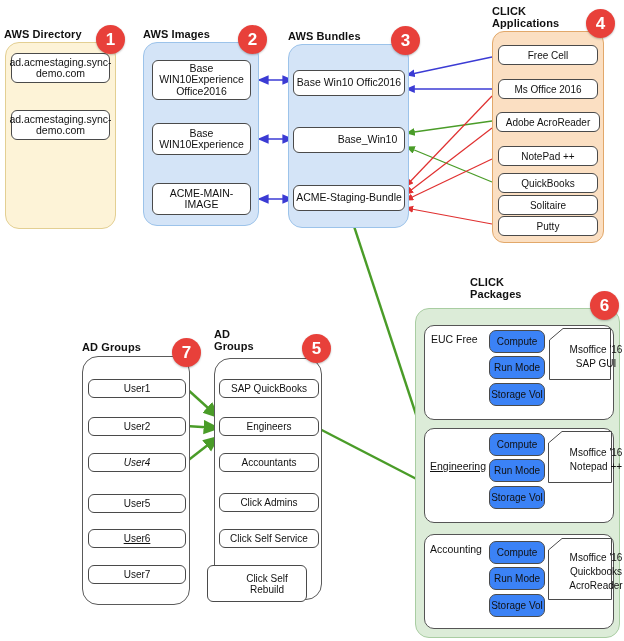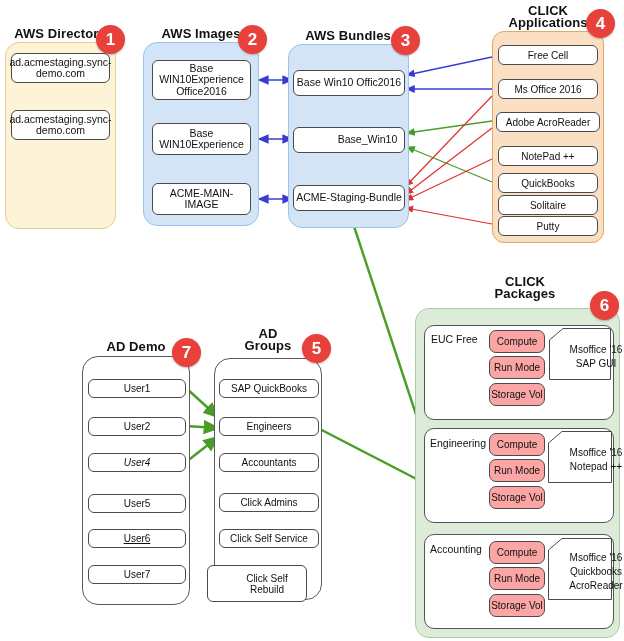--- a/index.html
+++ b/index.html
@@ -1,40 +1,40 @@
 <!DOCTYPE html>
 <html><head>
 <meta charset="utf-8">
 <style>
   html,body{margin:0;padding:0;background:#ffffff;}
   body{width:624px;height:641px;position:relative;overflow:hidden;
        font-family:"Liberation Sans","DejaVu Sans",sans-serif;color:#1a1a1a;}
   #stage{position:absolute;left:0;top:0;width:624px;height:641px;}
   svg#wires{position:absolute;left:0;top:0;width:624px;height:641px;pointer-events:none;}
 
-  .grouptitle{position:absolute;font-size:13px;font-weight:bold;text-align:center;
+  .grouptitle{position:absolute;font-size:11px;font-weight:bold;
               line-height:12px;color:#111;letter-spacing:.1px;}
 
   .panel{position:absolute;box-sizing:border-box;}
   .panel.blue{background:#d4e4f7;border:1px solid #9cc3ea;border-radius:14px;}
   .panel.yellow{background:#fdf3d7;border:1px solid #e3cf92;border-radius:14px;}
   .panel.orange{background:#fbdfc2;border:1px solid #e2a86a;border-radius:12px;}
   .panel.green{background:#dcecd8;border:1px solid #a9cda2;border-radius:14px;}
   .panel.plainbig{background:#ffffff;border:1px solid #5a5a5a;border-radius:16px;}
 
   .node{position:absolute;box-sizing:border-box;background:#ffffff;
         border:1.3px solid #4a4a4a;border-radius:6px;
         display:flex;align-items:center;justify-content:center;text-align:center;
         font-size:10.5px;line-height:11.5px;color:#111;padding:1px 2px;}
   .node.small{font-size:10px;line-height:11px;}
 
   .pkgcard{position:absolute;box-sizing:border-box;background:#ffffff;
            border:1px solid #555;border-radius:10px;}
   .pkglabel{position:absolute;font-size:10.5px;color:#111;}
-  .pkgattr{position:absolute;box-sizing:border-box;background:#fca5a5;border:1px solid #4a4a4a;
+  .pkgattr{position:absolute;box-sizing:border-box;background:#3b82f6;border:1px solid #4a4a4a;
            border-radius:7px;display:flex;align-items:center;justify-content:center;
            font-size:10px;color:#111;}
   .docwrap{position:absolute;}
   .docwrap svg{position:absolute;left:0;top:0;}
   .doctext{position:absolute;left:16px;top:0;width:100%;height:100%;
            display:flex;flex-direction:column;align-items:center;justify-content:center;
            font-size:10px;line-height:14px;color:#111;text-align:center;box-sizing:border-box;
            padding-top:6px;}
 
   .badge{position:absolute;width:29px;height:29px;border-radius:50%;
@@ -131,21 +131,21 @@
   <div class="panel orange" style="left:492px;top:31px;width:112px;height:212px;"></div>
   <div class="node small" style="left:498px;top:45px;width:100px;height:20px;">Free Cell</div>
   <div class="node small" style="left:498px;top:79px;width:100px;height:20px;">Ms Office 2016</div>
   <div class="node small" style="left:496px;top:112px;width:104px;height:20px;">Adobe AcroReader</div>
   <div class="node small" style="left:498px;top:146px;width:100px;height:20px;">NotePad ++</div>
   <div class="node small" style="left:498px;top:173px;width:100px;height:20px;">QuickBooks</div>
   <div class="node small" style="left:498px;top:195px;width:100px;height:20px;">Solitaire</div>
   <div class="node small" style="left:498px;top:216px;width:100px;height:20px;">Putty</div>
   <div class="badge" style="left:586px;top:9px;">4</div>
 
-  <div class="grouptitle" style="left:82px;top:341px;width:108px;">AD Demo</div>
+  <div class="grouptitle" style="left:82px;top:341px;width:108px;">AD Groups</div>
   <div class="panel plainbig" style="left:82px;top:356px;width:108px;height:249px;"></div>
   <div class="node small" style="left:88px;top:379px;width:98px;height:19px;">User1</div>
   <div class="node small" style="left:88px;top:417px;width:98px;height:19px;">User2</div>
   <div class="node small" style="left:88px;top:453px;width:98px;height:19px;font-style:italic;">User4</div>
   <div class="node small" style="left:88px;top:494px;width:98px;height:19px;">User5</div>
   <div class="node small" style="left:88px;top:529px;width:98px;height:19px;text-decoration:underline;">User6</div>
   <div class="node small" style="left:88px;top:565px;width:98px;height:19px;">User7</div>
   <div class="badge" style="left:172px;top:338px;">7</div>
 
   <div class="grouptitle" style="left:214px;top:328px;width:108px;">
@@ -177,21 +177,21 @@
     <svg width="62" height="52">
       <path d="M14,0.5 L61.5,0.5 L61.5,51.5 L0.5,51.5 L0.5,12 Z" fill="#fff" stroke="#4a4a4a" stroke-width="1"></path>
     </svg>
     <div class="doctext">
       <span>Msoffice '16</span>
       <span>SAP GUI</span>
     </div>
   </div>
 
   <div class="pkgcard" style="left:424px;top:428px;width:190px;height:95px;"></div>
-  <div class="pkglabel" style="left:430px;top:437px;">Engineering</div>
+  <div class="pkglabel" style="left:430px;top:460px;text-decoration:underline;">Engineering</div>
   <div class="pkgattr" style="left:489px;top:433px;width:56px;height:23px;">Compute</div>
   <div class="pkgattr" style="left:489px;top:459px;width:56px;height:23px;">Run Mode</div>
   <div class="pkgattr" style="left:489px;top:486px;width:56px;height:23px;">Storage Vol</div>
   <div class="docwrap" style="left:548px;top:431px;width:64px;height:52px;">
     <svg width="64" height="52">
       <path d="M14,0.5 L63.5,0.5 L63.5,51.5 L0.5,51.5 L0.5,12 Z" fill="#fff" stroke="#4a4a4a" stroke-width="1"></path>
     </svg>
     <div class="doctext">
       <span>Msoffice '16</span>
       <span>Notepad ++</span>

